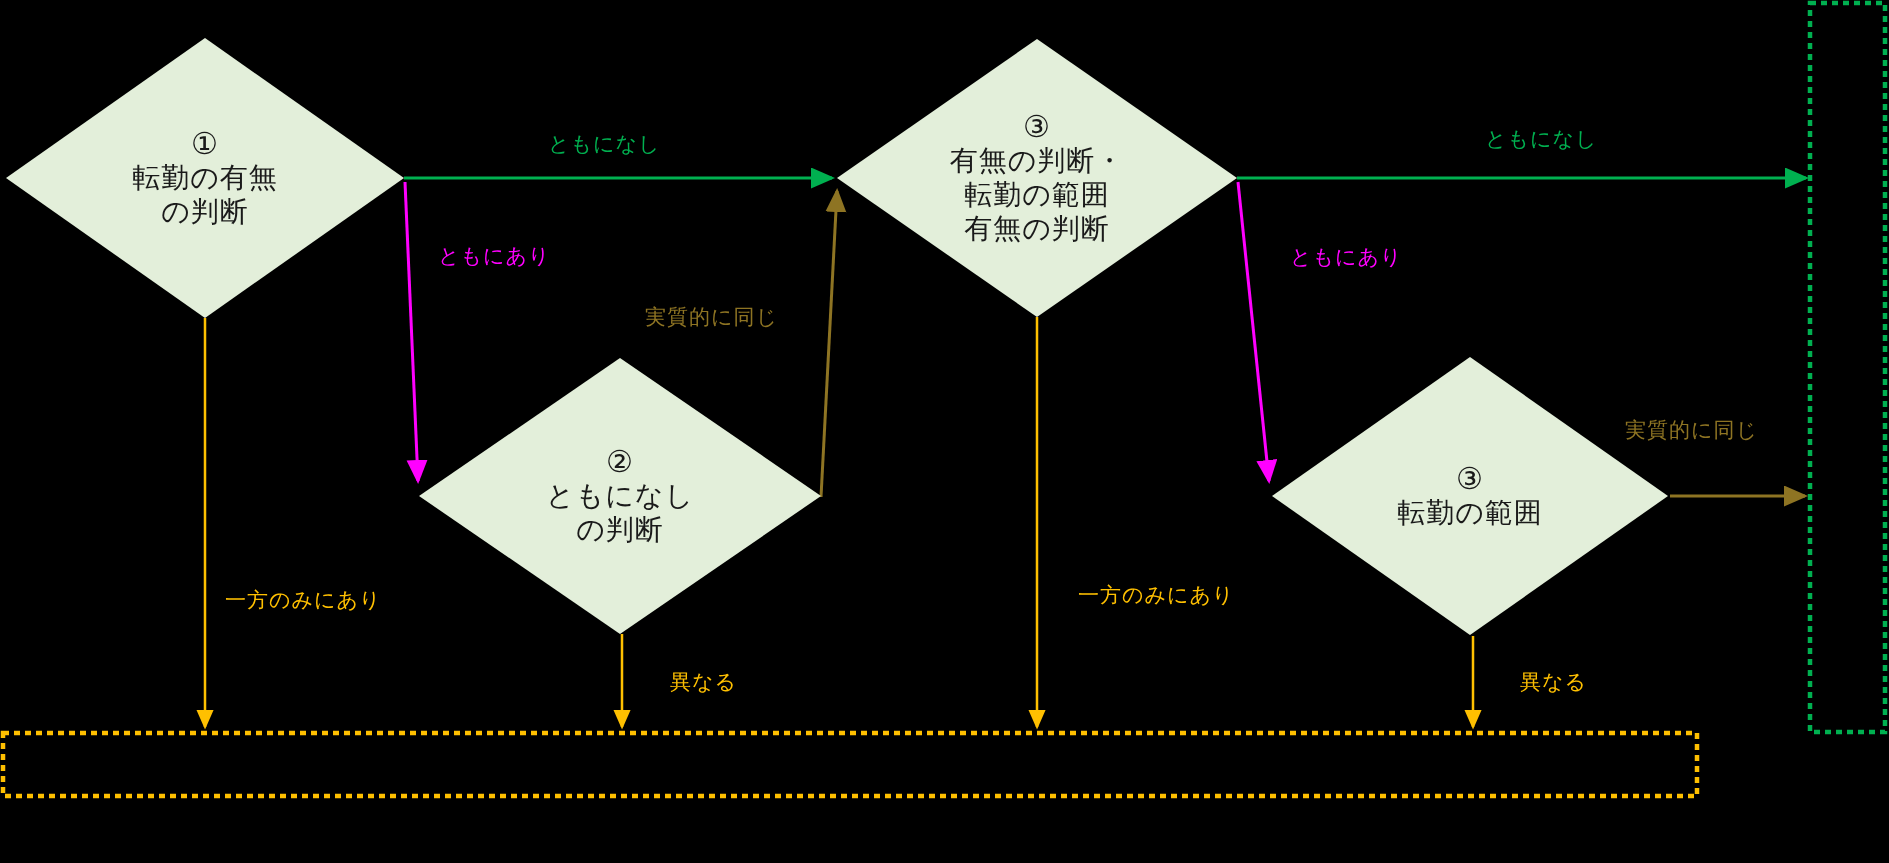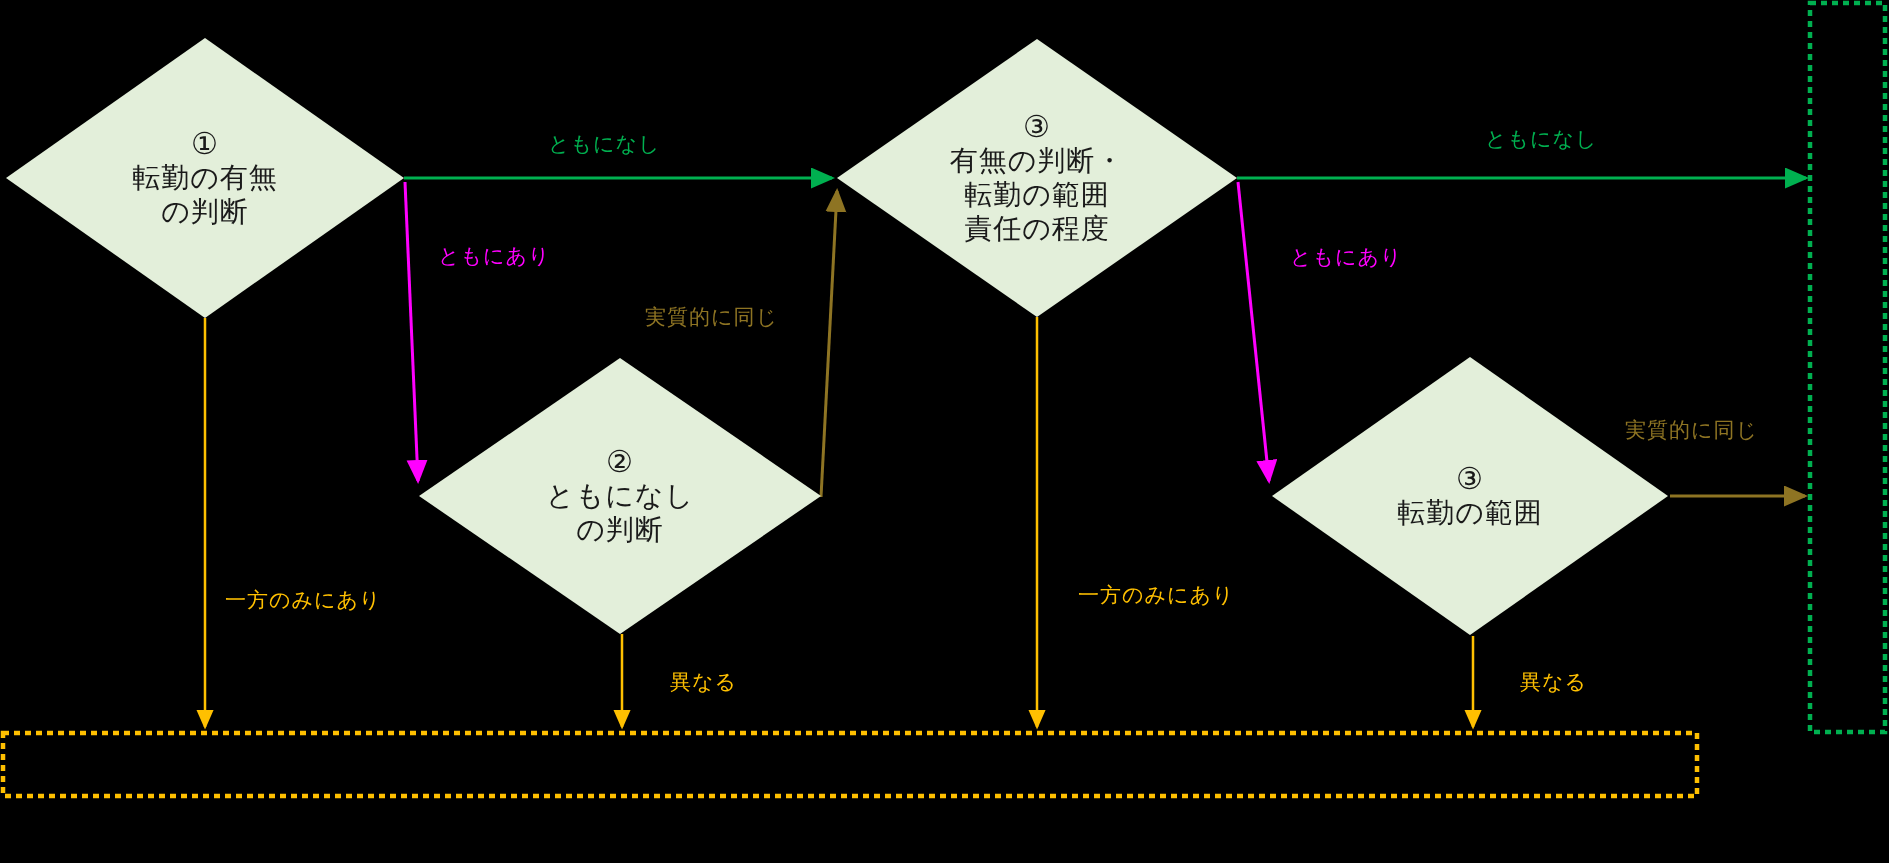--- a/index.html
+++ b/index.html
@@ -88,21 +88,21 @@
       <div>ともになし</div>
       <div>の判断</div>
     </div>
   </div>
 
   <div class="diamond" style="left: 837px; top: 39px; width: 400px; height: 278px; background: rgb(227, 239, 218);">
     <div class="dtext" style="color: rgb(26, 26, 26);">
       <div class="dnum">③</div>
       <div>有無の判断・</div>
       <div>転勤の範囲</div>
-      <div>責任の程度</div>
+      <div>有無の判断</div>
     </div>
   </div>
 
   <div class="diamond" style="left: 1272px; top: 357px; width: 396px; height: 278px; background: rgb(227, 239, 218);">
     <div class="dtext" style="color: rgb(26, 26, 26);">
       <div class="dnum">③</div>
       <div>転勤の範囲</div>
     </div>
   </div>
 

